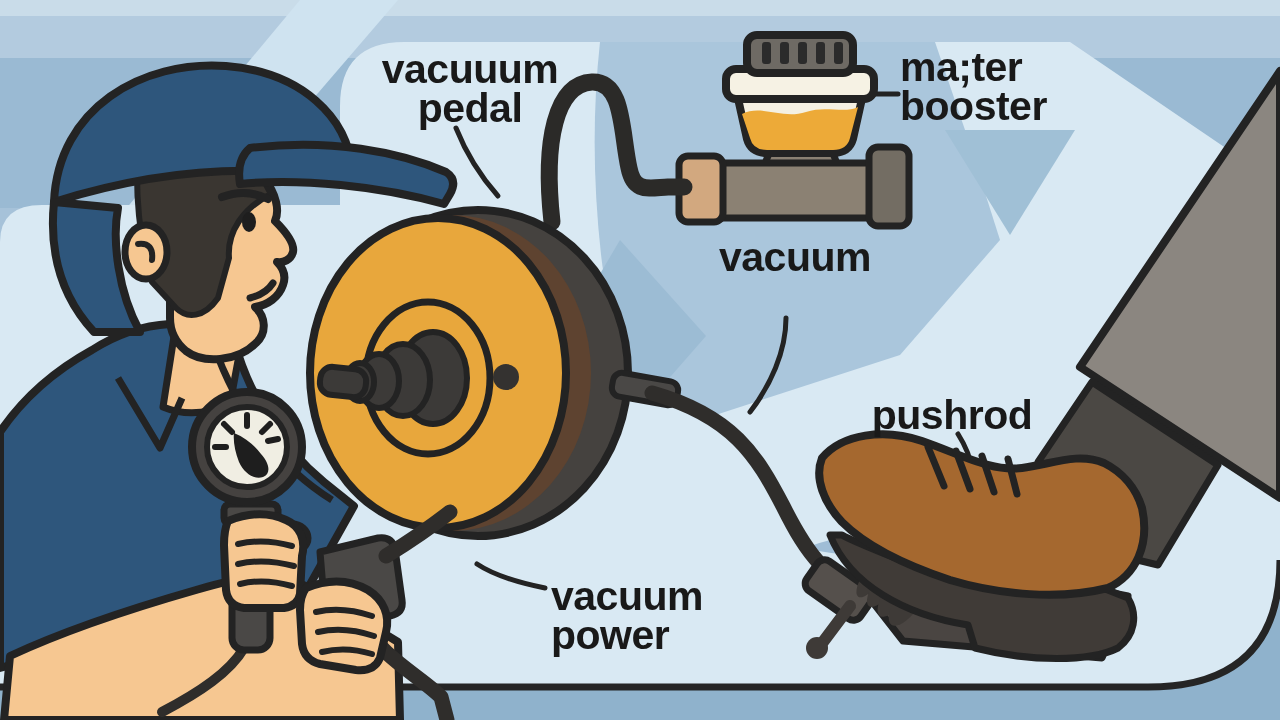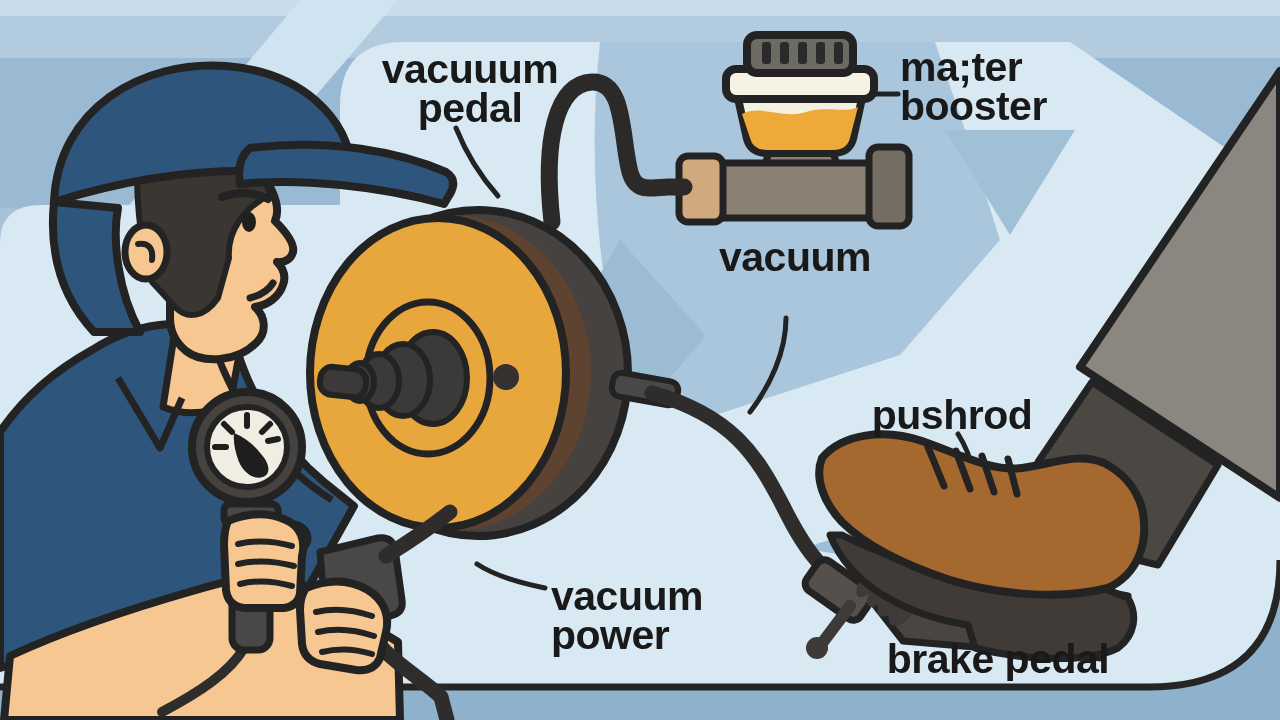--- a/index.html
+++ b/index.html
@@ -219,17 +219,14 @@
 
 <div class="lbl center" style="left:852px;top:396px;width:200px;">
   <span>pushrod</span>
 </div>
 
 <div class="lbl left" style="left:551px;top:558px;width:220px;margin-top:19px;">
   <span>vacuum</span>
   <span>power</span>
 </div>
 
-<div class="lbl center" style="left:868px;top:640px;width:260px;">
-  <span>brake pedal</span>
-</div>
 
 </div>
 
 </body></html>

